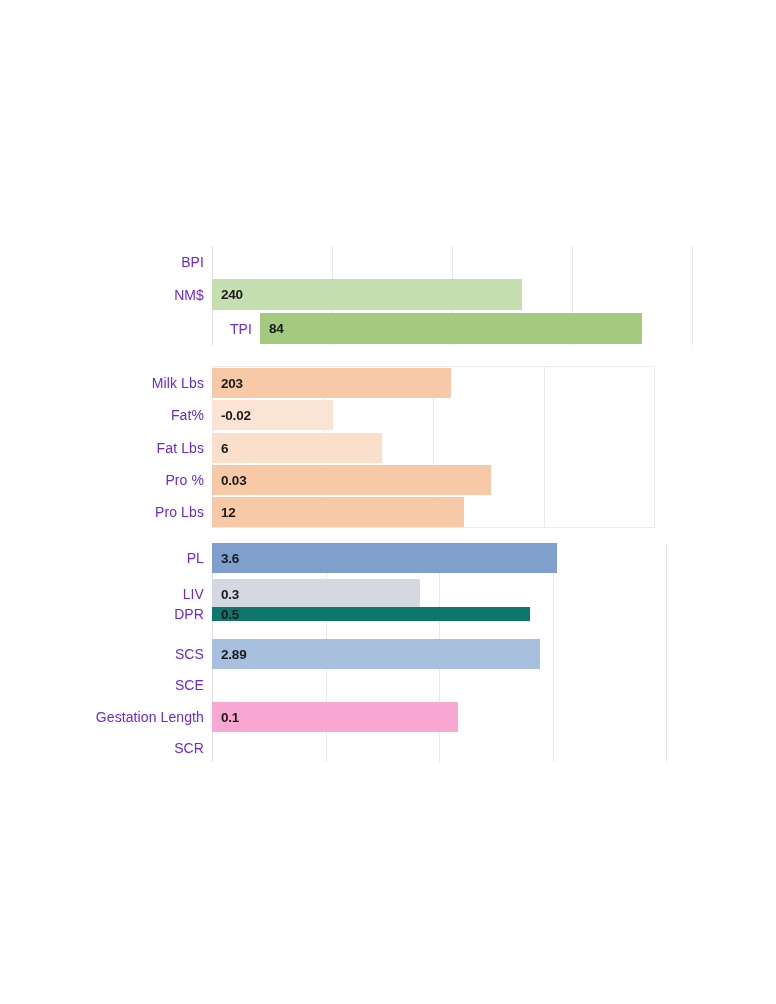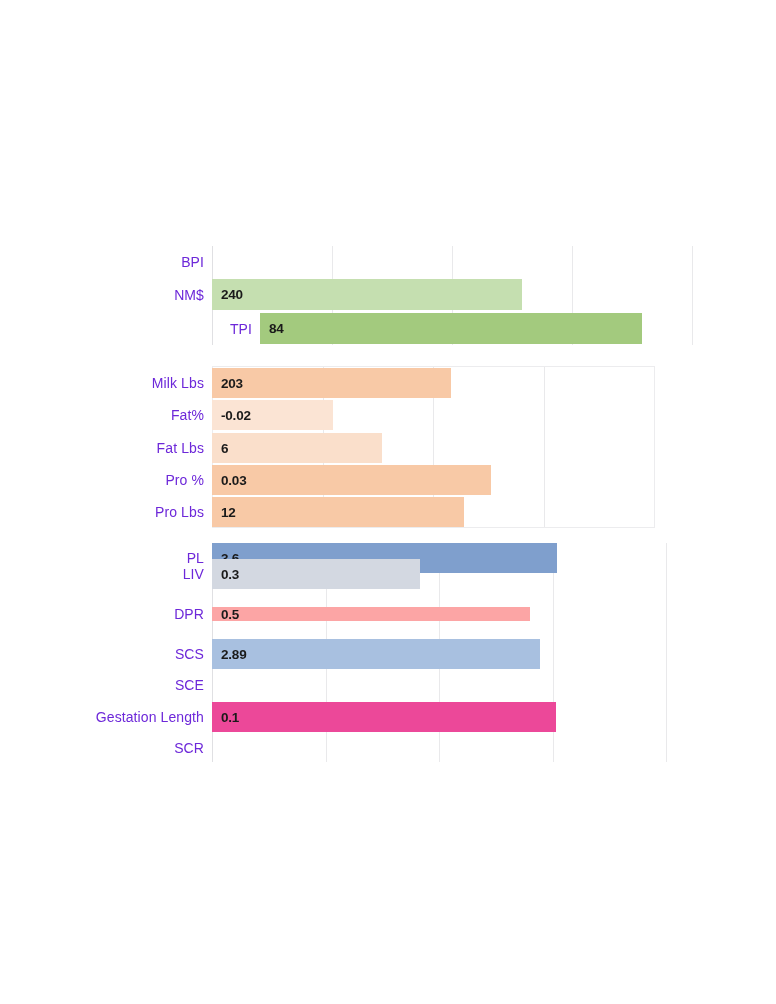--- a/index.html
+++ b/index.html
@@ -196,51 +196,51 @@
       <div class="gridline" style="left:454px;"></div>
     </div>
 
     <div class="row" style="top:0px; height:30px;">
       <div class="row-label">PL</div>
       <div class="bar" style="width:345px; background:#7f9fcd;">
         <span class="bar-value">3.6</span>
       </div>
     </div>
 
-    <div class="row" style="top:16px; height:30px;padding-left:27px;">
+    <div class="row" style="top:36px; height:30px;padding-left:27px;">
       <div class="row-label">LIV</div>
       <div class="bar" style="width:208px; background:#d3d8e1;">
         <span class="bar-value">0.3</span>
       </div>
     </div>
 
     <div class="row" style="top:64px; height:14px;">
       <div class="row-label">DPR</div>
-      <div class="bar" style="width:318px; background:#fca5a5;">
+      <div class="bar" style="width:318px; background:#0f766e;">
         <span class="bar-value">0.5</span>
       </div>
     </div>
 
     <div class="row" style="top:96px; height:30px;padding-left:12px;">
       <div class="row-label">SCS</div>
       <div class="bar" style="width:328px; background:#a8c0e0;">
         <span class="bar-value">2.89</span>
       </div>
     </div>
 
     <div class="row" style="top:127px; height:30px;">
       <div class="row-label">SCE</div>
       <div class="bar empty" style="width:0px; background:transparent;">
         <span class="bar-value"></span>
       </div>
     </div>
 
     <div class="row" style="top:159px; height:30px;">
       <div class="row-label">Gestation Length</div>
-      <div class="bar" style="width:344px; background:#ec4899;">
+      <div class="bar" style="width:246px; background:#f9a8d4;">
         <span class="bar-value">0.1</span>
       </div>
     </div>
 
     <div class="row" style="top:190px; height:29px;text-align:center;">
       <div class="row-label">SCR</div>
       <div class="bar empty" style="width:0px; background:transparent;">
         <span class="bar-value"></span>
       </div>
     </div>

